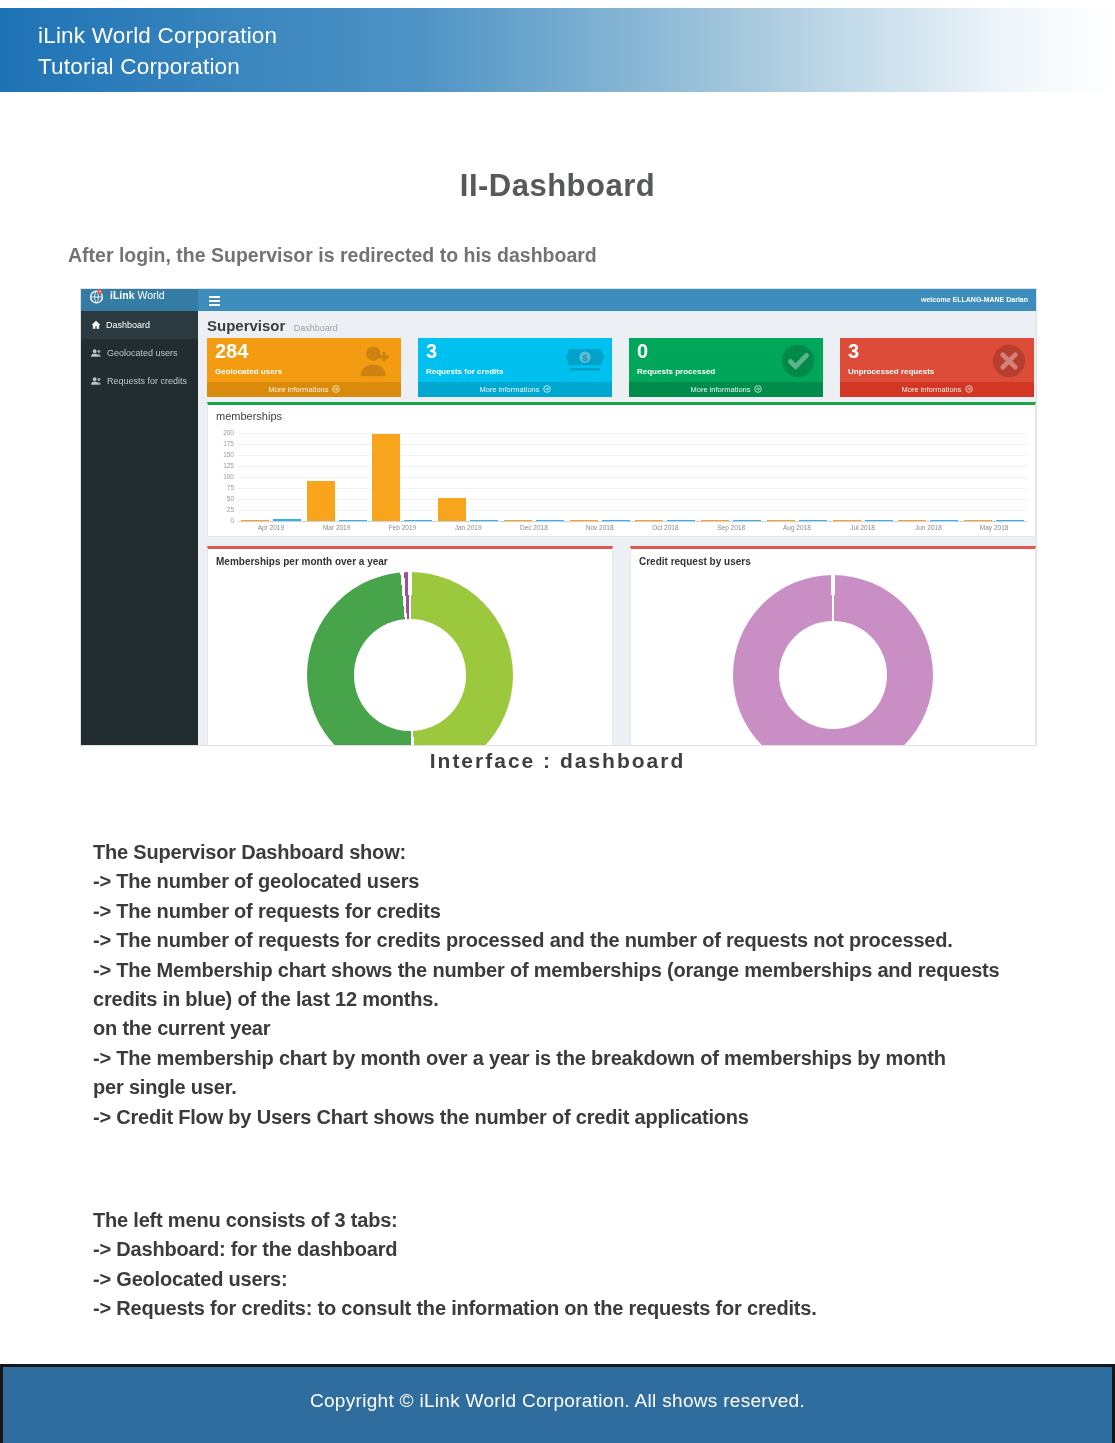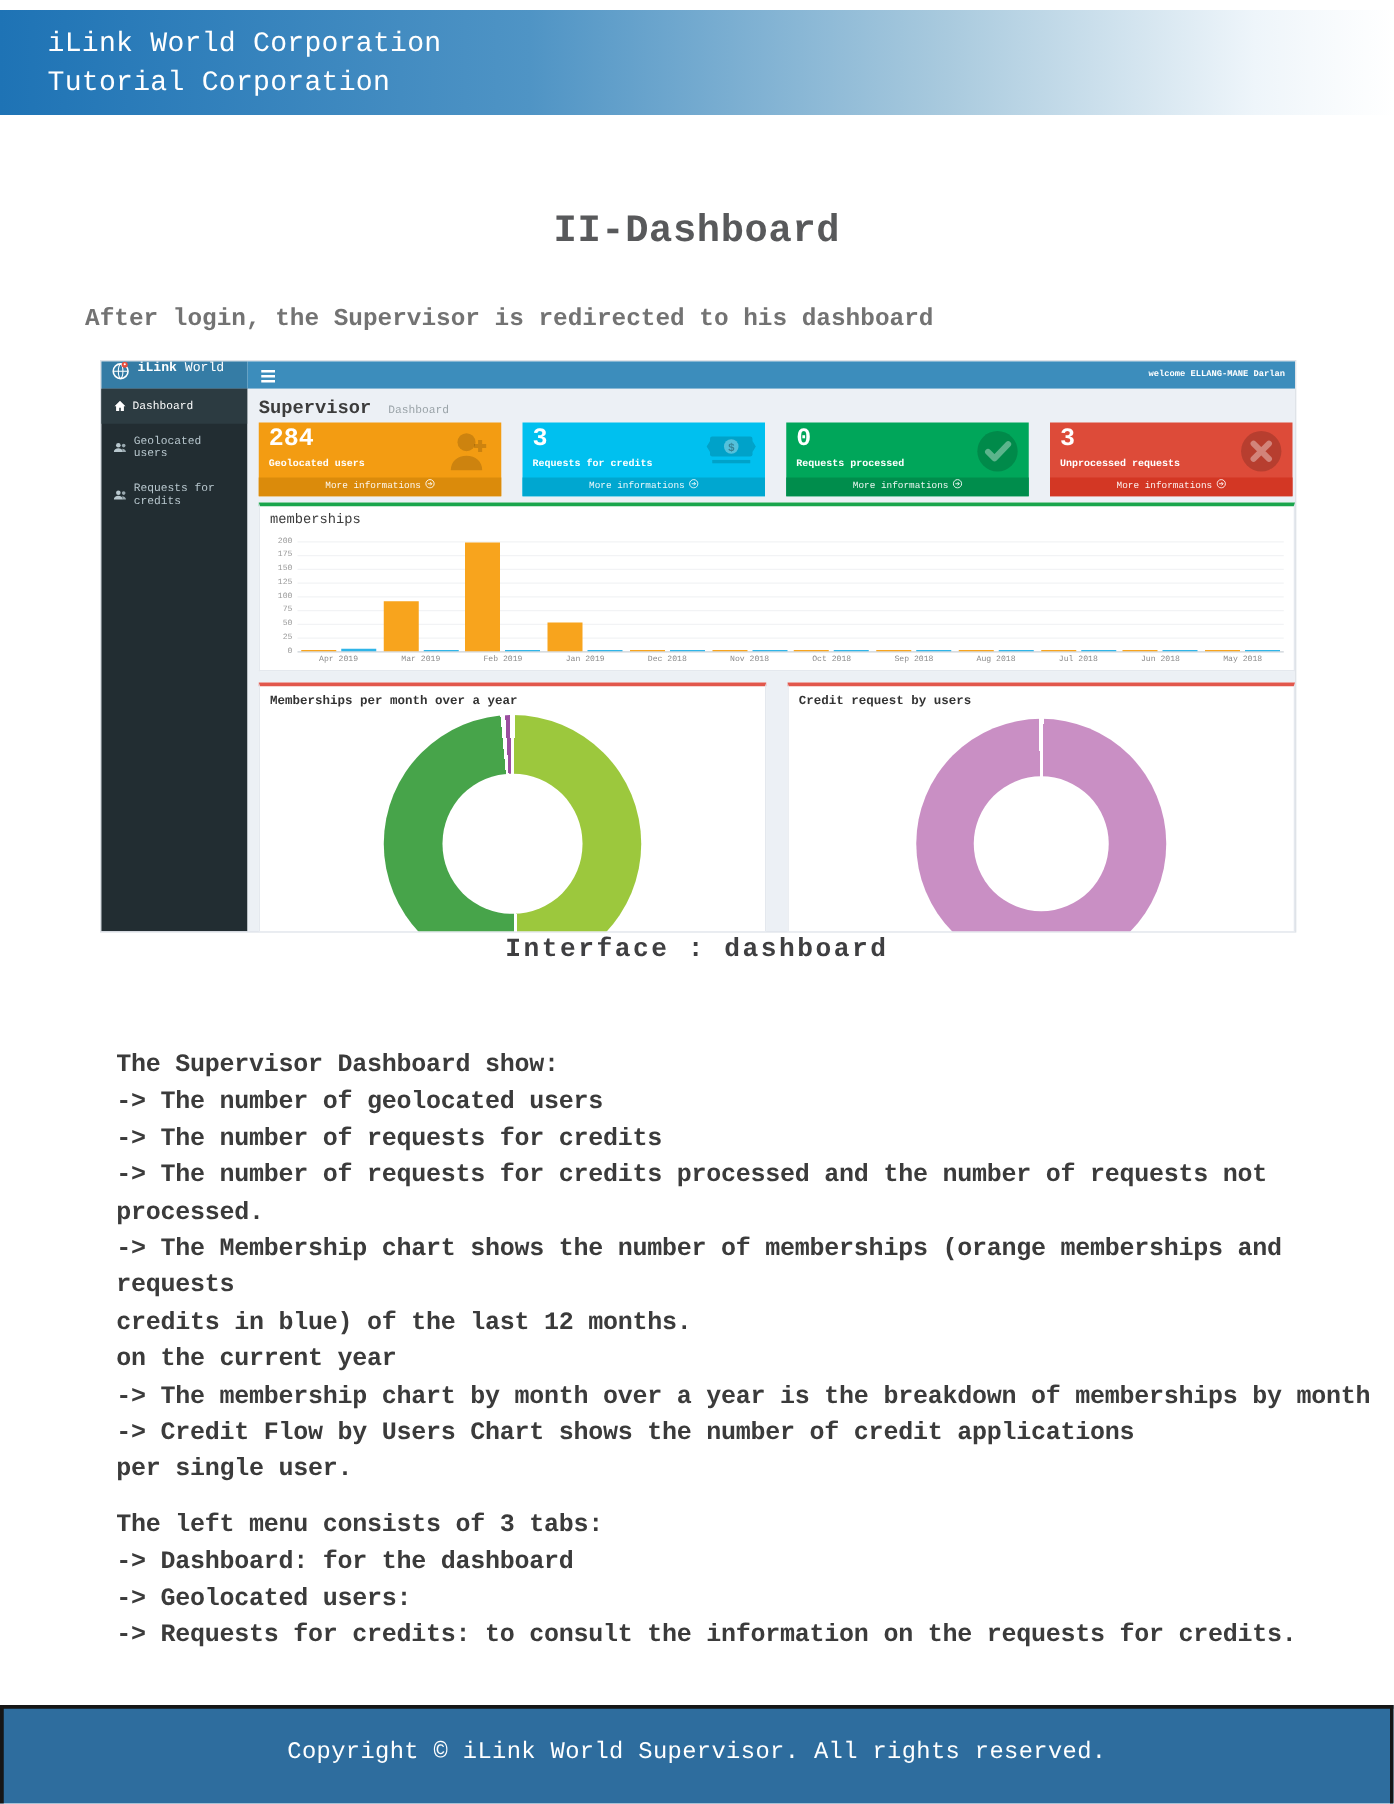--- a/index.html
+++ b/index.html
@@ -1,17 +1,17 @@
 <!DOCTYPE html>
 <html><head>
 <meta charset="utf-8">
 <style>
   html,body{margin:0;padding:0;background:#fff;}
   .page{position:relative;width:1115px;height:1443px;background:#fff;overflow:hidden;
-        font-family:Liberation Mono, monospace;}
+        font-family:Liberation Sans, sans-serif;}
 
   
   .band{position:absolute;top:8px;left:0;width:1115px;height:84px;
         background:linear-gradient(90deg,#1e73b5 0%,#4f94c5 38%,#a9cade 68%,#eef5fa 90%,#ffffff 100%);
         color:#fff;box-sizing:border-box;padding:12px 0 0 38px;}
   .band .l1,.band .l2{font-size:22.5px;line-height:31px;font-weight:400;letter-spacing:.2px;}
 
   .doc-title{position:absolute;top:168px;left:0;width:1115px;text-align:center;
              font-size:31px;font-weight:bold;color:#58595b;letter-spacing:.5px;}
   .intro{position:absolute;top:244px;left:68px;font-size:19.5px;font-weight:bold;color:#737373;}
@@ -275,26 +275,26 @@
   <div class="caption">Interface : dashboard</div>
   <div class="bodyblock" id="body1">
       <div>The Supervisor Dashboard show:</div>
       <div>-&gt; The number of geolocated users</div>
       <div>-&gt; The number of requests for credits</div>
       <div>-&gt; The number of requests for credits processed and the number of requests not processed.</div>
       <div>-&gt; The Membership chart shows the number of memberships (orange memberships and requests</div>
       <div>credits in blue) of the last 12 months.</div>
       <div>on the current year</div>
       <div>-&gt; The membership chart by month over a year is the breakdown of memberships by month</div>
+      <div>per single user.</div>
       <div>-&gt; Credit Flow by Users Chart shows the number of credit applications</div>
-      <div>per single user.</div>
     </div>
   <div class="bodyblock" id="body2">
       <div>The left menu consists of 3 tabs:</div>
       <div>-&gt; Dashboard: for the dashboard</div>
       <div>-&gt; Geolocated users:</div>
       <div>-&gt; Requests for credits: to consult the information on the requests for credits.</div>
     </div>
 
   <div class="footer">
-    <span>Copyright © iLink World Supervisor. All rights reserved.</span>
+    <span>Copyright © iLink World Corporation. All shows reserved.</span>
   </div>
 </div>
 
 </body></html>

